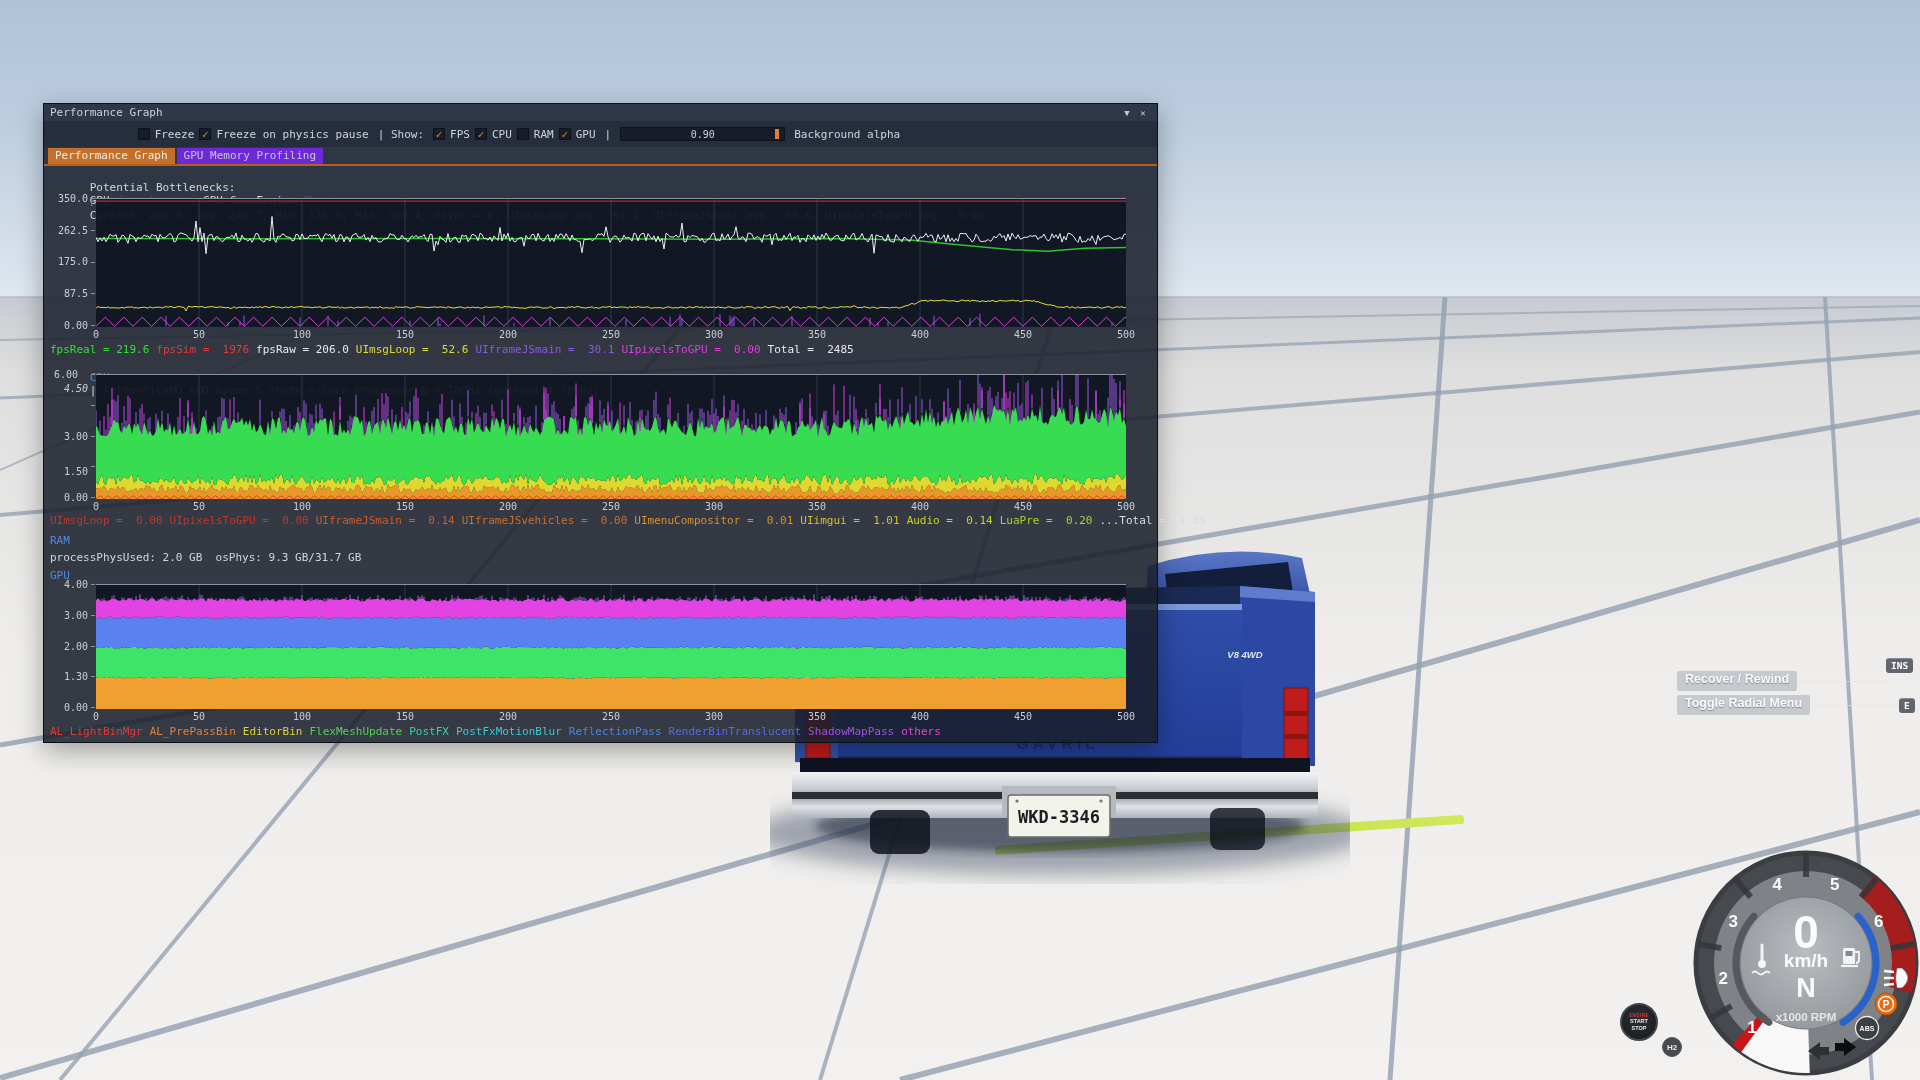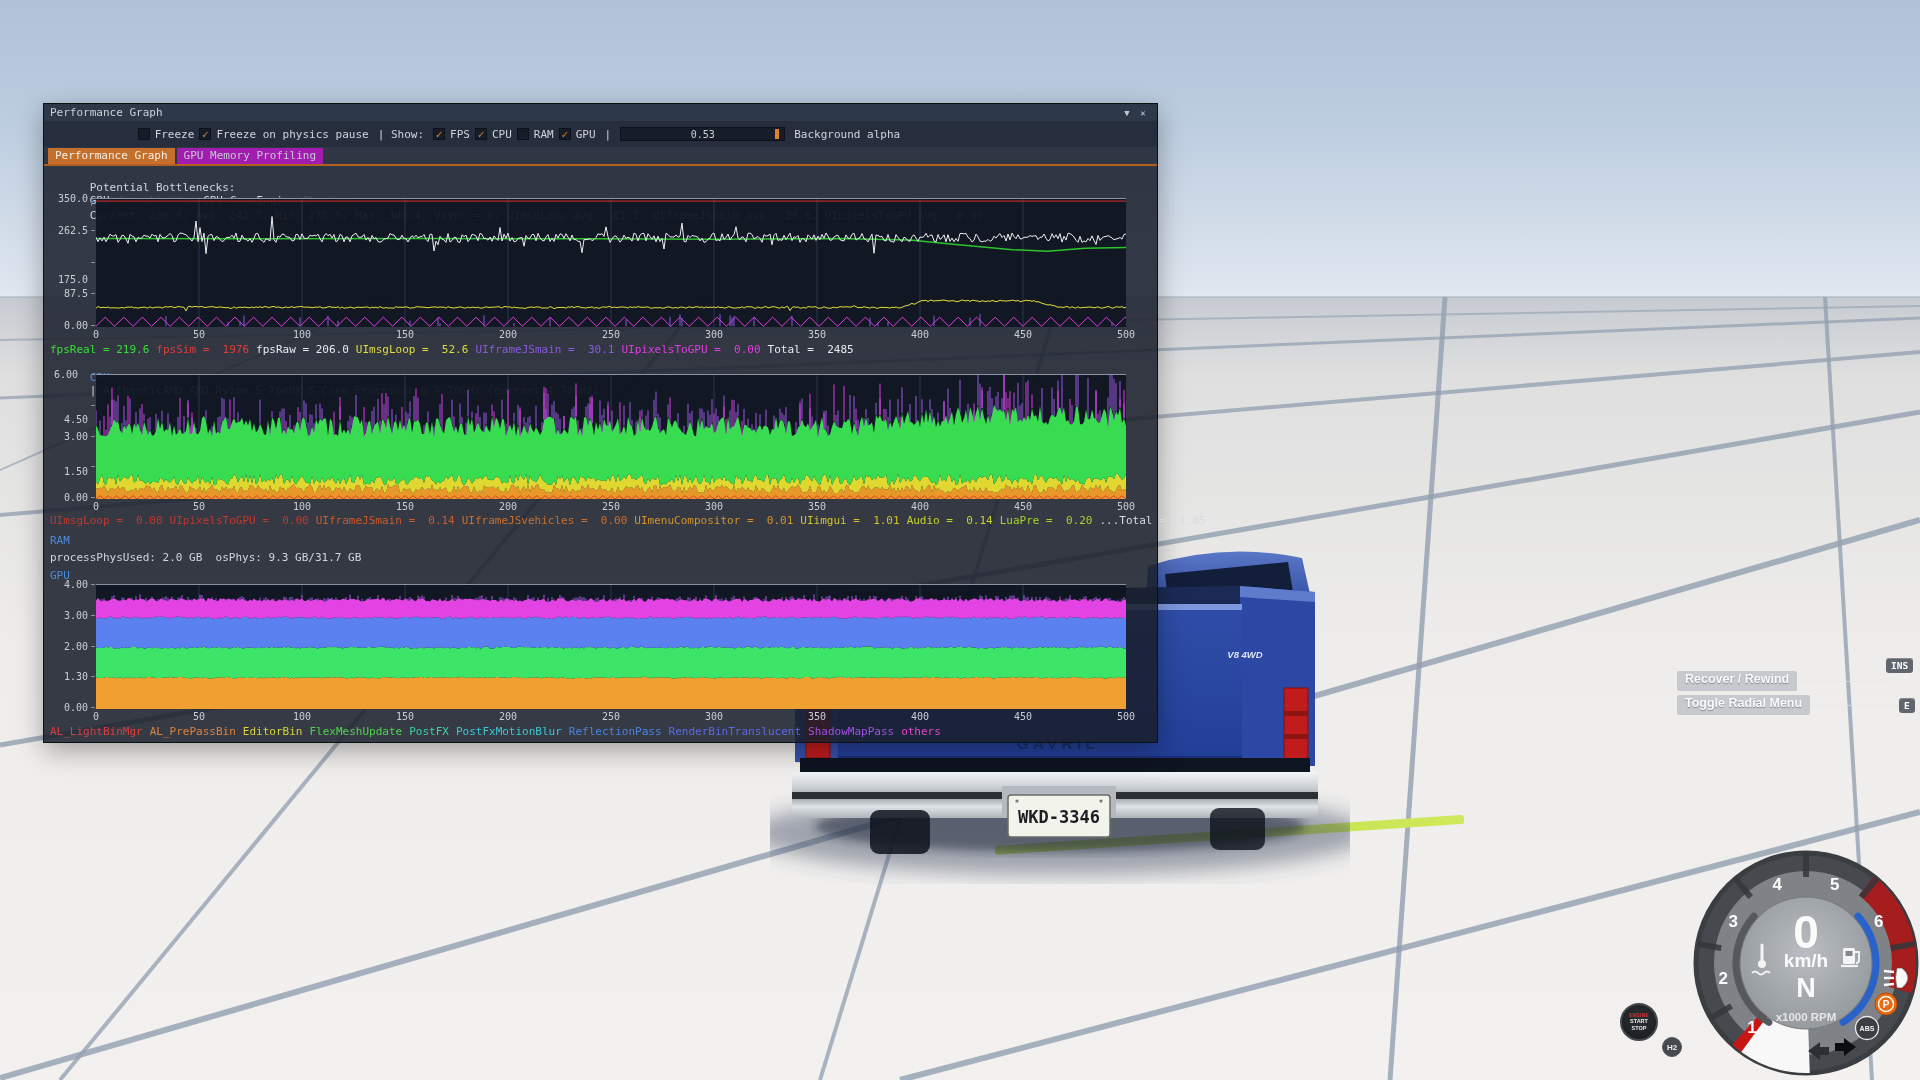--- a/index.html
+++ b/index.html
@@ -24,21 +24,21 @@
   .menubar{position:absolute;left:0;top:17px;width:100%;height:26px;background:rgba(38,46,61,.92);
        display:flex;align-items:center;gap:9px;padding:0 8px;color:#cfd4db;}
   .mitem{padding:0 2px;margin-top:45px;}
   .cbrow{display:flex;align-items:center;gap:5px;}
   .cb{width:12px;height:12px;background:#161d29;border:1px solid #0c121c;color:#e0812e;
       font-size:11px;line-height:11px;font-weight:bold;text-align:center;}
   .slider{position:relative;width:165px;height:14px;background:#161d29;border:1px solid #0c121c;
       display:flex;align-items:center;justify-content:center;font-size:10px;color:#cdd2d9;}
   .handle{position:absolute;right:5px;top:1px;width:4px;height:10px;background:#e0812e;}
   .tabs{position:absolute;left:4px;top:44px;height:16px;display:flex;gap:2px;}
-  .tab{padding:1px 7px;background:#a21caf;color:#c3c9d2;white-space:pre;}
+  .tab{padding:1px 7px;background:#6d28d9;color:#c3c9d2;white-space:pre;}
   .tab.active{background:#c4702c;color:#f7efe6;}
   .tabline{position:absolute;left:0;top:60px;width:100%;height:2px;background:#b2601f;}
   .row{position:absolute;left:6px;white-space:pre;}
   .blue{color:#4d8be0;}
   .dim{color:#46505f;}
   .legend{display:flex;gap:7px;white-space:pre;}
   .chartwrap{position:absolute;left:0;width:100%;}
   .ylab{position:absolute;width:44px;left:0;text-align:right;font-size:10px;color:#c9ced6;}
   .ydash{position:absolute;left:47px;width:4px;height:1px;background:#8a93a2;}
   .xlab{position:absolute;width:26px;text-align:center;font-size:10px;color:#c9ced6;}
@@ -169,21 +169,21 @@
           <span>FPS</span>
           <span class="cb">✓</span>
           <span>CPU</span>
           <span class="cb"></span>
           <span>RAM</span>
           <span class="cb">✓</span>
           <span>GPU</span>
         </span>
       <span>|</span>
       <span class="slider">
-        <span>0.53</span>
+        <span>0.90</span>
         <span class="handle"></span>
       </span>
       <span>Background alpha</span>
     </div>
     <div class="tabs">
       <span class="tab active">Performance Graph</span>
       <span class="tab">GPU Memory Profiling</span>
     </div>
     <div class="tabline"></div>
 
@@ -241,21 +241,21 @@
           <line x1="884" y1="127.3" x2="884" y2="114.8" stroke="#8a5ae0" stroke-width="1"></line>
           <line x1="1016" y1="127.3" x2="1016" y2="123.8" stroke="#8a5ae0" stroke-width="1"></line>
           <path d="M0,109.3 L2,107.5 L4,108.4 L6,108.5 L8,108.3 L10,108.8 L12,107.9 L14,109.0 L16,108.8 L18,108.8 L20,108.9 L22,109.0 L24,109.0 L26,108.3 L28,109.2 L30,108.3 L32,108.1 L34,108.2 L36,107.8 L38,109.0 L40,108.5 L42,109.2 L44,108.6 L46,108.5 L48,108.0 L50,108.7 L52,109.1 L54,107.7 L56,109.0 L58,108.7 L60,108.1 L62,108.3 L64,108.1 L66,109.1 L68,108.1 L70,107.6 L72,108.2 L74,107.6 L76,107.7 L78,108.7 L80,108.3 L82,107.5 L84,107.8 L86,108.1 L88,108.3 L90,112.0 L92,107.6 L94,107.4 L96,108.2 L98,107.5 L100,107.5 L102,107.9 L104,107.8 L106,107.5 L108,108.3 L110,108.6 L112,107.8 L114,108.0 L116,107.5 L118,108.0 L120,108.4 L122,108.3 L124,107.8 L126,108.3 L128,108.4 L130,108.9 L132,108.4 L134,109.3 L136,109.3 L138,107.7 L140,109.2 L142,108.6 L144,108.0 L146,108.7 L148,108.0 L150,108.4 L152,108.6 L154,108.8 L156,107.9 L158,108.9 L160,107.8 L162,108.5 L164,107.6 L166,108.7 L168,107.8 L170,107.5 L172,108.5 L174,108.3 L176,107.7 L178,107.5 L180,108.4 L182,108.0 L184,108.3 L186,109.0 L188,108.6 L190,107.8 L192,108.8 L194,108.1 L196,107.6 L198,108.8 L200,108.0 L202,107.9 L204,107.6 L206,107.5 L208,108.3 L210,108.0 L212,108.2 L214,108.2 L216,108.8 L218,108.4 L220,108.0 L222,108.3 L224,107.7 L226,109.0 L228,108.8 L230,108.6 L232,107.8 L234,107.7 L236,108.4 L238,108.1 L240,108.7 L242,107.6 L244,109.3 L246,107.9 L248,109.2 L250,108.8 L252,108.8 L254,108.0 L256,108.5 L258,109.2 L260,108.6 L262,108.1 L264,108.4 L266,108.4 L268,108.3 L270,107.9 L272,108.1 L274,109.2 L276,108.0 L278,108.8 L280,108.1 L282,109.1 L284,107.5 L286,108.8 L288,109.2 L290,108.5 L292,109.0 L294,109.0 L296,108.9 L298,109.3 L300,107.6 L302,108.4 L304,108.0 L306,108.4 L308,108.2 L310,107.8 L312,108.3 L314,109.2 L316,108.8 L318,108.8 L320,107.9 L322,107.7 L324,108.0 L326,108.2 L328,108.1 L330,108.6 L332,108.7 L334,108.4 L336,108.1 L338,108.0 L340,108.0 L342,108.5 L344,107.8 L346,108.3 L348,108.1 L350,109.2 L352,107.6 L354,108.4 L356,108.7 L358,109.2 L360,108.5 L362,108.4 L364,107.8 L366,108.3 L368,109.0 L370,109.0 L372,108.0 L374,109.0 L376,108.1 L378,108.3 L380,108.8 L382,108.1 L384,109.1 L386,109.1 L388,108.5 L390,107.8 L392,108.3 L394,108.4 L396,108.2 L398,108.2 L400,107.9 L402,107.7 L404,108.1 L406,109.0 L408,107.5 L410,107.7 L412,108.0 L414,107.8 L416,109.0 L418,108.0 L420,108.7 L422,108.7 L424,109.1 L426,108.9 L428,109.3 L430,109.3 L432,108.4 L434,108.2 L436,107.9 L438,108.6 L440,107.9 L442,108.0 L444,108.2 L446,109.2 L448,108.9 L450,109.0 L452,109.1 L454,107.6 L456,108.3 L458,109.7 L460,108.9 L462,108.5 L464,108.5 L466,108.4 L468,108.5 L470,109.2 L472,107.9 L474,108.3 L476,107.5 L478,108.7 L480,107.8 L482,107.6 L484,108.0 L486,108.8 L488,108.7 L490,109.2 L492,108.3 L494,108.5 L496,107.7 L498,109.3 L500,108.4 L502,109.2 L504,109.0 L506,108.0 L508,107.9 L510,108.4 L512,107.7 L514,107.6 L516,108.7 L518,107.9 L520,108.6 L522,108.4 L524,108.0 L526,107.9 L528,108.2 L530,108.2 L532,109.2 L534,107.6 L536,108.6 L538,107.9 L540,108.5 L542,107.5 L544,108.1 L546,108.3 L548,108.3 L550,108.1 L552,107.8 L554,109.0 L556,109.2 L558,108.7 L560,108.7 L562,108.9 L564,108.5 L566,109.1 L568,109.2 L570,108.4 L572,107.9 L574,108.1 L576,109.0 L578,108.9 L580,108.5 L582,109.1 L584,108.1 L586,108.1 L588,108.5 L590,109.2 L592,108.3 L594,107.7 L596,108.8 L598,108.4 L600,107.6 L602,107.9 L604,108.5 L606,107.8 L608,109.2 L610,107.8 L612,108.6 L614,108.1 L616,108.4 L618,108.0 L620,108.8 L622,107.6 L624,108.6 L626,108.2 L628,109.1 L630,108.8 L632,107.8 L634,107.9 L636,108.7 L638,109.1 L640,109.0 L642,108.7 L644,108.8 L646,107.6 L648,109.2 L650,107.8 L652,107.7 L654,107.9 L656,107.8 L658,109.1 L660,109.2 L662,107.9 L664,108.9 L666,108.9 L668,108.0 L670,107.5 L672,108.9 L674,108.4 L676,107.8 L678,107.7 L680,108.1 L682,108.9 L684,109.2 L686,107.8 L688,109.0 L690,107.7 L692,107.7 L694,111.7 L696,108.5 L698,107.7 L700,108.4 L702,107.9 L704,109.2 L706,109.0 L708,108.4 L710,109.3 L712,107.5 L714,107.9 L716,108.1 L718,107.8 L720,107.9 L722,109.2 L724,109.0 L726,108.9 L728,107.6 L730,108.7 L732,109.1 L734,109.2 L736,108.8 L738,108.1 L740,108.8 L742,108.6 L744,107.6 L746,107.9 L748,108.1 L750,107.7 L752,107.9 L754,108.1 L756,107.9 L758,106.6 L760,107.7 L762,108.8 L764,108.4 L766,108.7 L768,107.6 L770,108.3 L772,108.6 L774,109.2 L776,108.1 L778,108.3 L780,109.0 L782,109.3 L784,108.4 L786,108.3 L788,108.6 L790,108.5 L792,108.7 L794,109.1 L796,108.2 L798,108.7 L800,107.9 L802,109.0 L804,108.9 L806,108.3 L808,107.4 L810,106.7 L812,106.5 L814,105.3 L816,104.4 L818,105.2 L820,104.7 L822,103.1 L824,102.2 L826,101.6 L828,101.6 L830,101.2 L832,102.7 L834,101.0 L836,101.5 L838,102.0 L840,101.6 L842,101.7 L844,101.6 L846,101.1 L848,101.1 L850,101.5 L852,102.0 L854,102.0 L856,101.7 L858,101.8 L860,102.5 L862,102.6 L864,101.8 L866,101.0 L868,101.4 L870,102.0 L872,101.2 L874,102.5 L876,101.2 L878,101.4 L880,101.9 L882,102.0 L884,102.8 L886,101.7 L888,102.2 L890,102.6 L892,101.8 L894,102.5 L896,101.4 L898,102.0 L900,102.6 L902,102.3 L904,101.2 L906,101.9 L908,101.8 L910,102.2 L912,101.7 L914,101.8 L916,101.1 L918,101.4 L920,102.1 L922,101.3 L924,102.7 L926,102.3 L928,101.8 L930,101.2 L932,101.7 L934,101.5 L936,102.4 L938,101.5 L940,102.9 L942,102.7 L944,103.4 L946,104.3 L948,104.9 L950,105.4 L952,106.1 L954,105.6 L956,106.4 L958,106.5 L960,107.5 L962,108.2 L964,108.0 L966,108.3 L968,108.4 L970,107.6 L972,107.7 L974,109.1 L976,107.6 L978,108.8 L980,109.1 L982,107.7 L984,109.0 L986,108.5 L988,108.4 L990,108.4 L992,108.1 L994,108.0 L996,108.3 L998,108.8 L1000,108.4 L1002,107.8 L1004,108.8 L1006,109.2 L1008,108.5 L1010,108.2 L1012,107.5 L1014,108.1 L1016,109.2 L1018,108.8 L1020,107.7 L1022,108.0 L1024,108.2 L1026,107.6 L1028,108.9 L1030,108.2 " fill="none" stroke="#dede3a" stroke-width="1"></path>
           <path d="M0.0,39.5 L164.8,39.8 L329.6,39.5 L494.4,39.8 L618.0,40.2 L741.6,39.5 L813.7,40.9 L865.2,46.0 L916.7,50.7 L951.7,52.2 L988.8,49.3 L1030.0,48.5 " fill="none" stroke="#2ec42e" stroke-width="1.5"></path>
           <path d="M0,38.3 L2,42.7 L4,38.9 L6,41.9 L8,38.2 L10,42.7 L12,39.0 L14,35.2 L16,36.9 L18,37.1 L20,35.6 L22,43.3 L24,40.5 L26,36.2 L28,36.7 L30,40.0 L32,44.3 L34,35.3 L36,37.0 L38,37.9 L40,42.8 L42,38.4 L44,39.6 L46,38.8 L48,36.1 L50,37.2 L52,37.0 L54,39.1 L56,35.1 L58,37.1 L60,36.2 L62,42.8 L64,35.3 L66,38.4 L68,39.1 L70,38.0 L72,36.3 L74,34.5 L76,36.4 L78,42.9 L80,42.0 L82,36.2 L84,34.1 L86,34.2 L88,35.1 L90,35.8 L92,37.6 L94,39.8 L96,42.1 L98,38.3 L100,22.0 L102,42.6 L104,28.6 L106,42.5 L108,34.1 L110,54.7 L112,37.3 L114,35.6 L116,35.8 L118,41.6 L120,37.7 L122,38.0 L124,40.4 L126,42.6 L128,41.6 L130,38.8 L132,38.3 L134,38.5 L136,36.1 L138,39.2 L140,34.1 L142,42.5 L144,42.3 L146,36.2 L148,39.8 L150,40.3 L152,42.2 L154,39.6 L156,43.3 L158,39.1 L160,34.4 L162,34.9 L164,40.4 L166,41.5 L168,43.3 L170,39.9 L172,40.5 L174,41.9 L176,17.5 L178,40.5 L180,43.3 L182,37.0 L184,38.3 L186,35.2 L188,35.2 L190,37.8 L192,38.0 L194,38.6 L196,41.9 L198,41.5 L200,35.3 L202,35.8 L204,40.5 L206,34.8 L208,39.2 L210,39.5 L212,39.2 L214,36.1 L216,37.1 L218,36.2 L220,37.0 L222,35.2 L224,39.7 L226,42.9 L228,37.0 L230,34.5 L232,36.7 L234,35.3 L236,39.0 L238,35.5 L240,42.8 L242,41.3 L244,35.4 L246,36.6 L248,42.8 L250,37.9 L252,38.4 L254,42.9 L256,36.8 L258,35.5 L260,34.2 L262,37.9 L264,38.3 L266,38.0 L268,35.5 L270,41.1 L272,38.5 L274,42.6 L276,36.4 L278,39.8 L280,38.6 L282,42.7 L284,43.1 L286,42.3 L288,40.0 L290,39.6 L292,39.1 L294,34.5 L296,35.9 L298,35.9 L300,39.3 L302,40.8 L304,40.0 L306,36.2 L308,39.7 L310,39.7 L312,43.0 L314,39.3 L316,36.7 L318,38.6 L320,36.2 L322,38.8 L324,37.7 L326,37.7 L328,35.5 L330,40.3 L332,42.6 L334,35.3 L336,35.4 L338,52.0 L340,42.1 L342,45.7 L344,37.3 L346,40.1 L348,40.9 L350,43.4 L352,34.5 L354,43.0 L356,41.5 L358,38.4 L360,38.4 L362,43.0 L364,43.4 L366,35.8 L368,37.6 L370,36.1 L372,42.7 L374,40.0 L376,35.3 L378,35.9 L380,37.0 L382,41.7 L384,34.3 L386,35.5 L388,39.6 L390,39.3 L392,41.2 L394,38.0 L396,42.3 L398,36.9 L400,39.4 L402,41.4 L404,28.5 L406,42.0 L408,35.1 L410,39.3 L412,34.1 L414,42.1 L416,38.5 L418,42.7 L420,42.5 L422,39.4 L424,38.9 L426,38.5 L428,47.2 L430,36.5 L432,39.6 L434,39.1 L436,35.5 L438,35.5 L440,41.8 L442,34.4 L444,38.9 L446,41.2 L448,42.0 L450,38.0 L452,35.5 L454,42.5 L456,39.1 L458,42.4 L460,35.3 L462,39.0 L464,34.9 L466,35.4 L468,39.4 L470,34.7 L472,38.1 L474,41.8 L476,36.0 L478,40.6 L480,40.6 L482,42.3 L484,42.5 L486,53.7 L488,40.5 L490,40.6 L492,40.5 L494,39.5 L496,41.7 L498,40.5 L500,38.5 L502,34.8 L504,35.6 L506,34.6 L508,37.4 L510,27.8 L512,37.6 L514,43.4 L516,39.9 L518,37.3 L520,37.0 L522,39.5 L524,43.2 L526,40.8 L528,36.1 L530,39.5 L532,38.2 L534,39.2 L536,42.2 L538,34.1 L540,35.4 L542,41.9 L544,36.1 L546,34.6 L548,34.4 L550,41.8 L552,34.7 L554,37.5 L556,40.3 L558,36.8 L560,42.8 L562,37.2 L564,42.5 L566,39.4 L568,50.0 L570,34.3 L572,35.6 L574,37.9 L576,38.0 L578,38.0 L580,35.9 L582,38.4 L584,37.0 L586,24.1 L588,42.4 L590,42.9 L592,36.4 L594,38.6 L596,36.5 L598,37.0 L600,37.3 L602,38.4 L604,41.9 L606,39.3 L608,43.4 L610,42.7 L612,40.0 L614,39.3 L616,35.1 L618,34.1 L620,41.6 L622,40.7 L624,41.9 L626,34.7 L628,40.4 L630,38.6 L632,35.0 L634,41.0 L636,37.7 L638,35.8 L640,27.7 L642,38.9 L644,40.5 L646,37.7 L648,39.0 L650,42.8 L652,34.3 L654,34.1 L656,35.5 L658,40.0 L660,38.5 L662,37.5 L664,39.5 L666,43.3 L668,35.6 L670,37.2 L672,36.6 L674,35.0 L676,45.8 L678,36.3 L680,34.3 L682,41.5 L684,40.6 L686,41.4 L688,36.3 L690,40.6 L692,37.3 L694,34.2 L696,41.6 L698,37.9 L700,38.5 L702,36.4 L704,43.4 L706,39.4 L708,39.8 L710,42.8 L712,35.8 L714,37.8 L716,40.3 L718,35.8 L720,41.4 L722,37.1 L724,40.6 L726,35.4 L728,39.2 L730,34.0 L732,37.1 L734,41.3 L736,40.9 L738,37.9 L740,36.8 L742,36.2 L744,40.7 L746,41.5 L748,41.9 L750,35.9 L752,39.1 L754,39.6 L756,35.4 L758,34.2 L760,41.1 L762,39.5 L764,38.7 L766,34.5 L768,39.7 L770,40.4 L772,43.0 L774,39.0 L776,35.1 L778,54.3 L780,36.0 L782,36.4 L784,37.8 L786,37.4 L788,41.4 L790,42.0 L792,35.5 L794,42.0 L796,42.5 L798,43.2 L800,35.6 L802,38.7 L804,40.6 L806,42.8 L808,38.2 L810,39.3 L812,41.7 L814,42.3 L816,37.5 L818,35.8 L820,39.2 L822,42.2 L824,37.9 L826,38.5 L828,37.5 L830,34.3 L832,38.3 L834,36.3 L836,36.0 L838,41.9 L840,43.0 L842,35.5 L844,40.3 L846,38.9 L848,35.8 L850,42.8 L852,35.7 L854,42.4 L856,39.0 L858,42.8 L860,39.5 L862,42.3 L864,34.5 L866,34.4 L868,34.9 L870,34.4 L872,38.3 L874,39.7 L876,43.0 L878,41.2 L880,35.2 L882,37.9 L884,42.1 L886,42.8 L888,42.1 L890,42.2 L892,40.4 L894,42.4 L896,41.1 L898,37.2 L900,39.1 L902,36.3 L904,34.7 L906,38.5 L908,36.5 L910,42.0 L912,35.0 L914,40.9 L916,34.1 L918,37.5 L920,39.7 L922,35.7 L924,39.8 L926,39.8 L928,38.3 L930,38.3 L932,38.1 L934,36.6 L936,37.4 L938,36.8 L940,36.7 L942,40.6 L944,38.2 L946,38.2 L948,35.1 L950,39.3 L952,41.9 L954,40.5 L956,34.7 L958,38.9 L960,35.8 L962,39.7 L964,34.6 L966,43.1 L968,37.2 L970,41.1 L972,34.2 L974,34.7 L976,36.0 L978,37.9 L980,41.3 L982,43.3 L984,37.3 L986,43.4 L988,42.0 L990,42.9 L992,39.5 L994,41.7 L996,36.8 L998,41.6 L1000,45.5 L1002,36.4 L1004,41.4 L1006,39.0 L1008,37.7 L1010,37.5 L1012,36.6 L1014,37.7 L1016,39.0 L1018,40.8 L1020,40.0 L1022,39.6 L1024,38.4 L1026,40.2 L1028,35.4 L1030,35.1 " fill="none" stroke="#eceef2" stroke-width="1"></path>
         </svg>
         <span class="ylab" style="top: -5px;">350.0</span>
         <i class="ydash" style="top: 0px;"></i>
         <span class="ylab" style="top: 26.75px;">262.5</span>
         <i class="ydash" style="top: 31.75px;"></i>
-        <span class="ylab" style="top: 76px;">175.0</span>
+        <span class="ylab" style="top: 58px;">175.0</span>
         <i class="ydash" style="top: 63.5px;"></i>
         <span class="ylab" style="top: 90.25px;">87.5</span>
         <i class="ydash" style="top: 95.25px;"></i>
         <span class="ylab" style="top: 122px;">0.00</span>
         <i class="ydash" style="top: 127px;"></i>
         <span class="xlab" style="left: 39px; top: 131px;">0</span>
         <span class="xlab" style="left: 142px; top: 131px;">50</span>
         <span class="xlab" style="left: 245px; top: 131px;">100</span>
         <span class="xlab" style="left: 348px; top: 131px;">150</span>
         <span class="xlab" style="left: 451px; top: 131px;">200</span>
@@ -581,21 +581,21 @@
           <line x1="936" y1="33.2" x2="936" y2="19.3" stroke="#e23ce2" stroke-width="1"></line>
           <line x1="962" y1="34.6" x2="962" y2="15.7" stroke="#e23ce2" stroke-width="1"></line>
           <line x1="974" y1="48.9" x2="974" y2="23.9" stroke="#e23ce2" stroke-width="1"></line>
           <line x1="1000" y1="44.0" x2="1000" y2="15.0" stroke="#e23ce2" stroke-width="1"></line>
           <line x1="1024" y1="32.5" x2="1024" y2="24.1" stroke="#e23ce2" stroke-width="1"></line>
           <line x1="1028" y1="43.2" x2="1028" y2="14.9" stroke="#e23ce2" stroke-width="1"></line>
           <path d="M0,124.0 L4.1,120.7 L8.2,124.0 L12.4,120.7 L16.5,124.0 L20.6,120.7 L24.7,124.0 L28.8,120.7 L33.0,124.0 L37.1,120.7 L41.2,124.0 L45.3,120.7 L49.4,124.0 L53.6,120.7 L57.7,124.0 L61.8,120.7 L65.9,124.0 L70.0,120.7 L74.2,124.0 L78.3,120.7 L82.4,124.0 L86.5,120.7 L90.6,124.0 L94.8,120.7 L98.9,124.0 L103.0,120.7 L107.1,124.0 L111.2,120.7 L115.4,124.0 L119.5,120.7 L123.6,124.0 L127.7,120.7 L131.8,124.0 L136.0,120.7 L140.1,124.0 L144.2,120.7 L148.3,124.0 L152.4,120.7 L156.6,124.0 L160.7,120.7 L164.8,124.0 L168.9,120.7 L173.0,124.0 L177.2,120.7 L181.3,124.0 L185.4,120.7 L189.5,124.0 L193.6,120.7 L197.8,124.0 L201.9,120.7 L206.0,124.0 L210.1,120.7 L214.2,124.0 L218.4,120.7 L222.5,124.0 L226.6,120.7 L230.7,124.0 L234.8,120.7 L239.0,124.0 L243.1,120.7 L247.2,124.0 L251.3,120.7 L255.4,124.0 L259.6,120.7 L263.7,124.0 L267.8,120.7 L271.9,124.0 L276.0,120.7 L280.2,124.0 L284.3,120.7 L288.4,124.0 L292.5,120.7 L296.6,124.0 L300.8,120.7 L304.9,124.0 L309.0,120.7 L313.1,124.0 L317.2,120.7 L321.4,124.0 L325.5,120.7 L329.6,124.0 L333.7,120.7 L337.8,124.0 L342.0,120.7 L346.1,124.0 L350.2,120.7 L354.3,124.0 L358.4,120.7 L362.6,124.0 L366.7,120.7 L370.8,124.0 L374.9,120.7 L379.0,124.0 L383.2,120.7 L387.3,124.0 L391.4,120.7 L395.5,124.0 L399.6,120.7 L403.8,124.0 L407.9,120.7 L412.0,124.0 L416.1,120.7 L420.2,124.0 L424.4,120.7 L428.5,124.0 L432.6,120.7 L436.7,124.0 L440.8,120.7 L445.0,124.0 L449.1,120.7 L453.2,124.0 L457.3,120.7 L461.4,124.0 L465.6,120.7 L469.7,124.0 L473.8,120.7 L477.9,124.0 L482.0,120.7 L486.2,124.0 L490.3,120.7 L494.4,124.0 L498.5,120.7 L502.6,124.0 L506.8,120.7 L510.9,124.0 L515.0,120.7 L519.1,124.0 L523.2,120.7 L527.4,124.0 L531.5,120.7 L535.6,124.0 L539.7,120.7 L543.8,124.0 L548.0,120.7 L552.1,124.0 L556.2,120.7 L560.3,124.0 L564.4,120.7 L568.6,124.0 L572.7,120.7 L576.8,124.0 L580.9,120.7 L585.0,124.0 L589.2,120.7 L593.3,124.0 L597.4,120.7 L601.5,124.0 L605.6,120.7 L609.8,124.0 L613.9,120.7 L618.0,124.0 L622.1,120.7 L626.2,124.0 L630.4,120.7 L634.5,124.0 L638.6,120.7 L642.7,124.0 L646.8,120.7 L651.0,124.0 L655.1,120.7 L659.2,124.0 L663.3,120.7 L667.4,124.0 L671.6,120.7 L675.7,124.0 L679.8,120.7 L683.9,124.0 L688.0,120.7 L692.2,124.0 L696.3,120.7 L700.4,124.0 L704.5,120.7 L708.6,124.0 L712.8,120.7 L716.9,124.0 L721.0,120.7 L725.1,124.0 L729.2,120.7 L733.4,124.0 L737.5,120.7 L741.6,124.0 L745.7,120.7 L749.8,124.0 L754.0,120.7 L758.1,124.0 L762.2,120.7 L766.3,124.0 L770.4,120.7 L774.6,124.0 L778.7,120.7 L782.8,124.0 L786.9,120.7 L791.0,124.0 L795.2,120.7 L799.3,124.0 L803.4,120.7 L807.5,124.0 L811.6,120.7 L815.8,124.0 L819.9,120.7 L824.0,124.0 L828.1,120.7 L832.2,124.0 L836.4,120.7 L840.5,124.0 L844.6,120.7 L848.7,124.0 L852.8,120.7 L857.0,124.0 L861.1,120.7 L865.2,124.0 L869.3,120.7 L873.4,124.0 L877.6,120.7 L881.7,124.0 L885.8,120.7 L889.9,124.0 L894.0,120.7 L898.2,124.0 L902.3,120.7 L906.4,124.0 L910.5,120.7 L914.6,124.0 L918.8,120.7 L922.9,124.0 L927.0,120.7 L931.1,124.0 L935.2,120.7 L939.4,124.0 L943.5,120.7 L947.6,124.0 L951.7,120.7 L955.8,124.0 L960.0,120.7 L964.1,124.0 L968.2,120.7 L972.3,124.0 L976.4,120.7 L980.6,124.0 L984.7,120.7 L988.8,124.0 L992.9,120.7 L997.0,124.0 L1001.2,120.7 L1005.3,124.0 L1009.4,120.7 L1013.5,124.0 L1017.6,120.7 L1021.8,124.0 L1025.9,120.7 L1030.0,124.0" fill="none" stroke="#e04028" stroke-width="1"></path>
         </svg>
         <span class="ylab" style="top: -5px; text-align: center;">6.00</span>
         <i class="ydash" style="top: 0px;"></i>
-        <span class="ylab" style="top: 40px;">4.50</span>
+        <span class="ylab" style="top: 9px; font-style: italic;">4.50</span>
         <i class="ydash" style="top: 30.75px;"></i>
         <span class="ylab" style="top: 56.5px;">3.00</span>
         <i class="ydash" style="top: 61.5px;"></i>
         <span class="ylab" style="top: 92px;">1.50</span>
         <i class="ydash" style="top: 92.25px;"></i>
         <span class="ylab" style="top: 118px;">0.00</span>
         <i class="ydash" style="top: 123px;"></i>
         <span class="xlab" style="left: 39px; top: 127px;">0</span>
         <span class="xlab" style="left: 142px; top: 127px;">50</span>
         <span class="xlab" style="left: 245px; top: 127px;">100</span>

